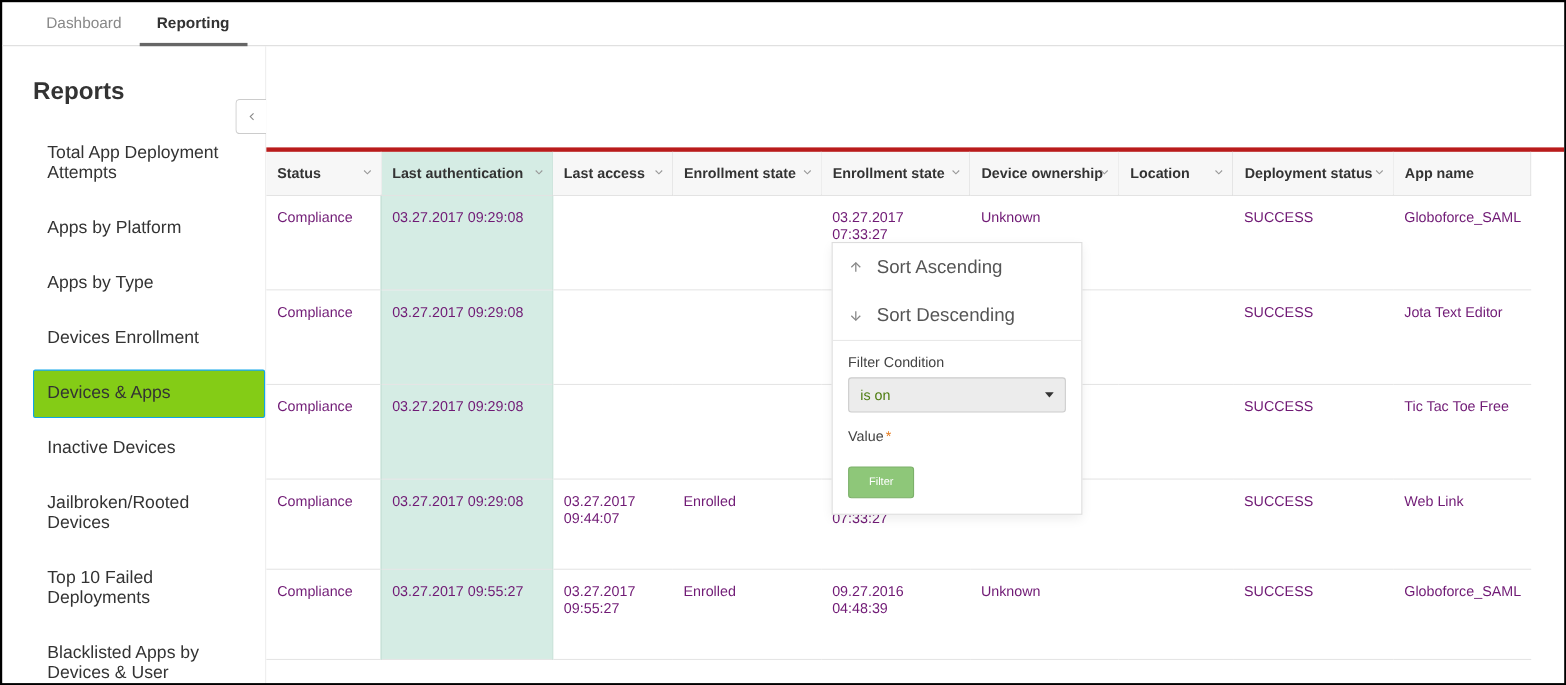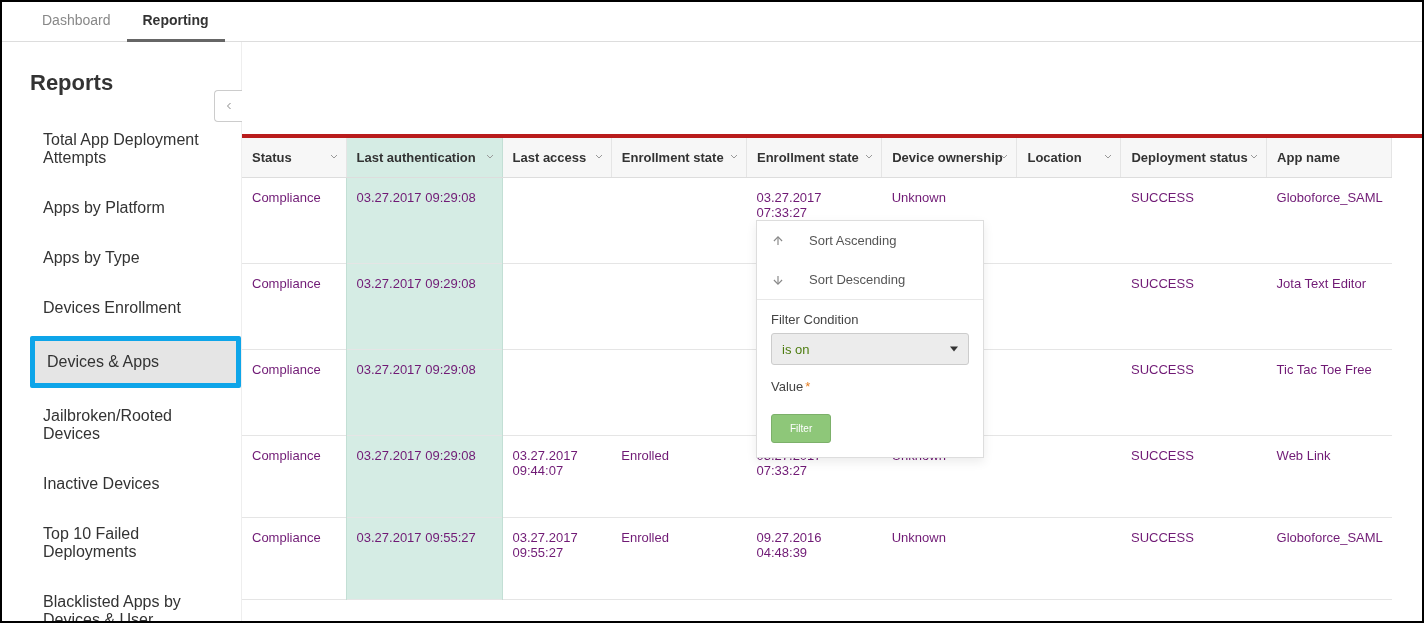--- a/index.html
+++ b/index.html
@@ -12,21 +12,21 @@
   .tab.active { color: #333; font-weight: 600; }
   .tab.active::after { content: ""; position: absolute; left: 0; right: 0; bottom: -1px; height: 3px; background: #666; }
 
   
   .body { display: flex; height: calc(100% - 40px); }
 
   
   .sidebar { width: 240px; padding: 28px 0 0 28px; border-right: 1px solid #eee; position: relative; }
   .sidebar h1 { font-size: 22px; font-weight: 700; margin-bottom: 22px; color: #333; }
   .sidebar-item { padding: 12px 12px; font-size: 16px; color: #333; cursor: pointer; margin-bottom: 6px; border: 1px solid transparent; }
-  .sidebar-item.selected { border: 5px solid #0ea5e9; background: #e5e5e5; border-radius: 2px; }
+  .sidebar-item.selected { border: 1px solid #0ea5e9; background: #84cc16; border-radius: 2px; }
 
   .collapse-handle { position: absolute; top: 48px; right: -1px; width: 28px; height: 32px; border: 1px solid #ccc; border-right: none; background: #fff; display: flex; align-items: center; justify-content: center; border-radius: 4px 0 0 4px; cursor: pointer; }
   .collapse-handle svg { width: 12px; height: 12px; stroke: #888; }
 
   
   .main { flex: 1; position: relative; padding-top: 92px; overflow: hidden; }
 
   
   .table-wrap { border-top: 4px solid #b91c1c; position: relative; }
   table { border-collapse: collapse; width: 1150px; table-layout: fixed; }
@@ -48,21 +48,21 @@
   .col-lastaccess{ width: 105px; }
   .col-enrollstate{width: 130px; }
   .col-enrolldate{ width: 130px; }
   .col-owner     { width: 130px; }
   .col-location  { width: 100px; }
   .col-deploy    { width: 140px; }
   .col-app       { width: 120px; }
 
   
   .popover { position: absolute; top: 178px; left: 514px; width: 228px; background: #fff; border: 1px solid #ddd; box-shadow: 0 4px 10px rgba(0,0,0,.08); z-index: 20; }
-  .popover-item { display: flex; align-items: center; gap: 24px; padding: 12px 14px; font-size: 13px; color: #555; cursor: pointer; }
+  .popover-item { display: flex; align-items: center; gap: 12px; padding: 12px 14px; font-size: 17px; color: #555; cursor: pointer; }
   .popover-item svg { width: 14px; height: 14px; stroke: #888; }
   .popover hr { border: none; border-top: 1px solid #e8e8e8; margin: 0; }
   .popover-section { padding: 12px 14px 14px; }
   .popover-label { font-size: 13px; color: #444; margin-bottom: 6px; display: block; }
   .popover-select { width: 100%; height: 32px; background: #ececec; border: 1px solid #ccc; border-radius: 3px; display: flex; align-items: center; justify-content: space-between; padding: 4px 10px; font-size: 13px; color: #4d7c0f; cursor: pointer; }
   .popover-select svg { width: 8px; height: 8px; fill: #333; }
   .asterisk { color: #e67e22; margin-left: 2px; }
   .date-input-wrap { display: flex; margin-top: 6px; }
   .date-input { flex: 1; height: 32px; border: 1px solid #ccc; border-radius: 3px 0 0 3px; padding: 0 10px; font-size: 13px; color: #777; background: #fff; }
   .date-input::placeholder { color: #aaa; font-style: italic; }
@@ -88,22 +88,22 @@
             <polyline points="15 18 9 12 15 6"></polyline>
           </svg>
       </div>
       <h1>Reports</h1>
       <div id="sidebar-items">
           <div class="sidebar-item">Total App Deployment Attempts</div>
           <div class="sidebar-item">Apps by Platform</div>
           <div class="sidebar-item">Apps by Type</div>
           <div class="sidebar-item">Devices Enrollment</div>
           <div class="sidebar-item selected">Devices &amp; Apps</div>
+          <div class="sidebar-item">Inactive Devices</div>
           <div class="sidebar-item">Jailbroken/Rooted Devices</div>
-          <div class="sidebar-item">Inactive Devices</div>
           <div class="sidebar-item">Top 10 Failed Deployments</div>
           <div class="sidebar-item">Blacklisted Apps by Devices &amp; User</div>
         </div>
     </div>
 
     <div class="main">
       <div class="table-wrap">
         <table>
           <thead>
             <tr>

